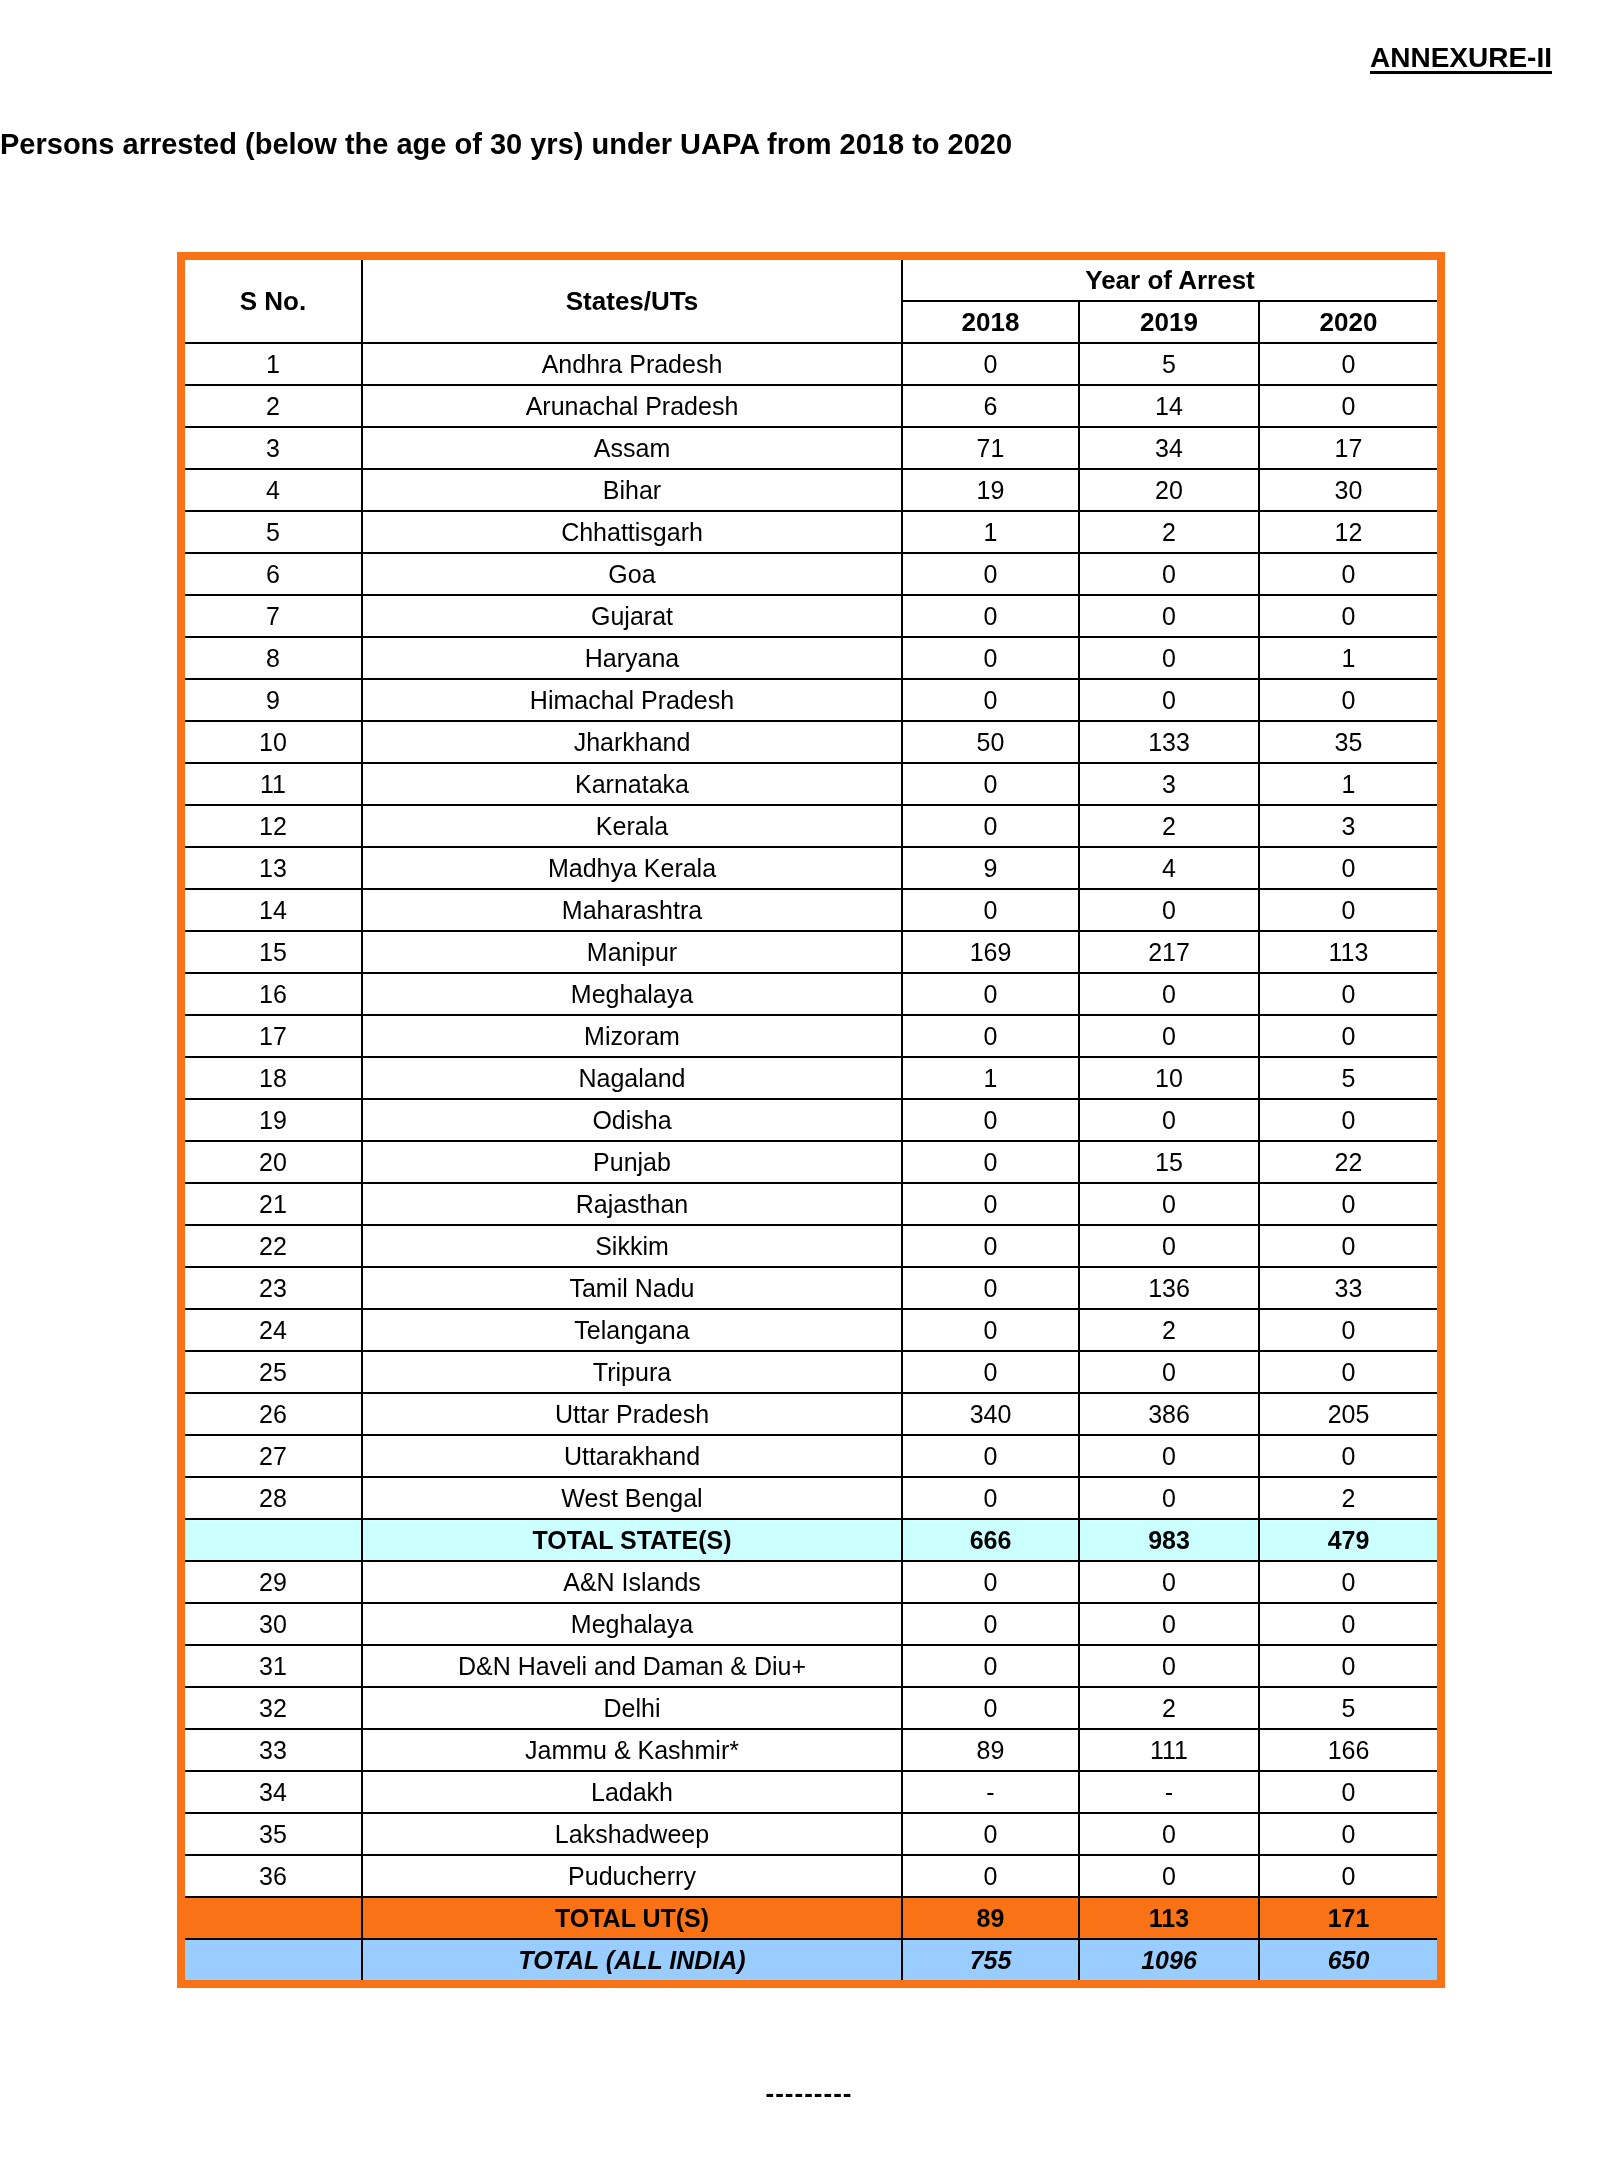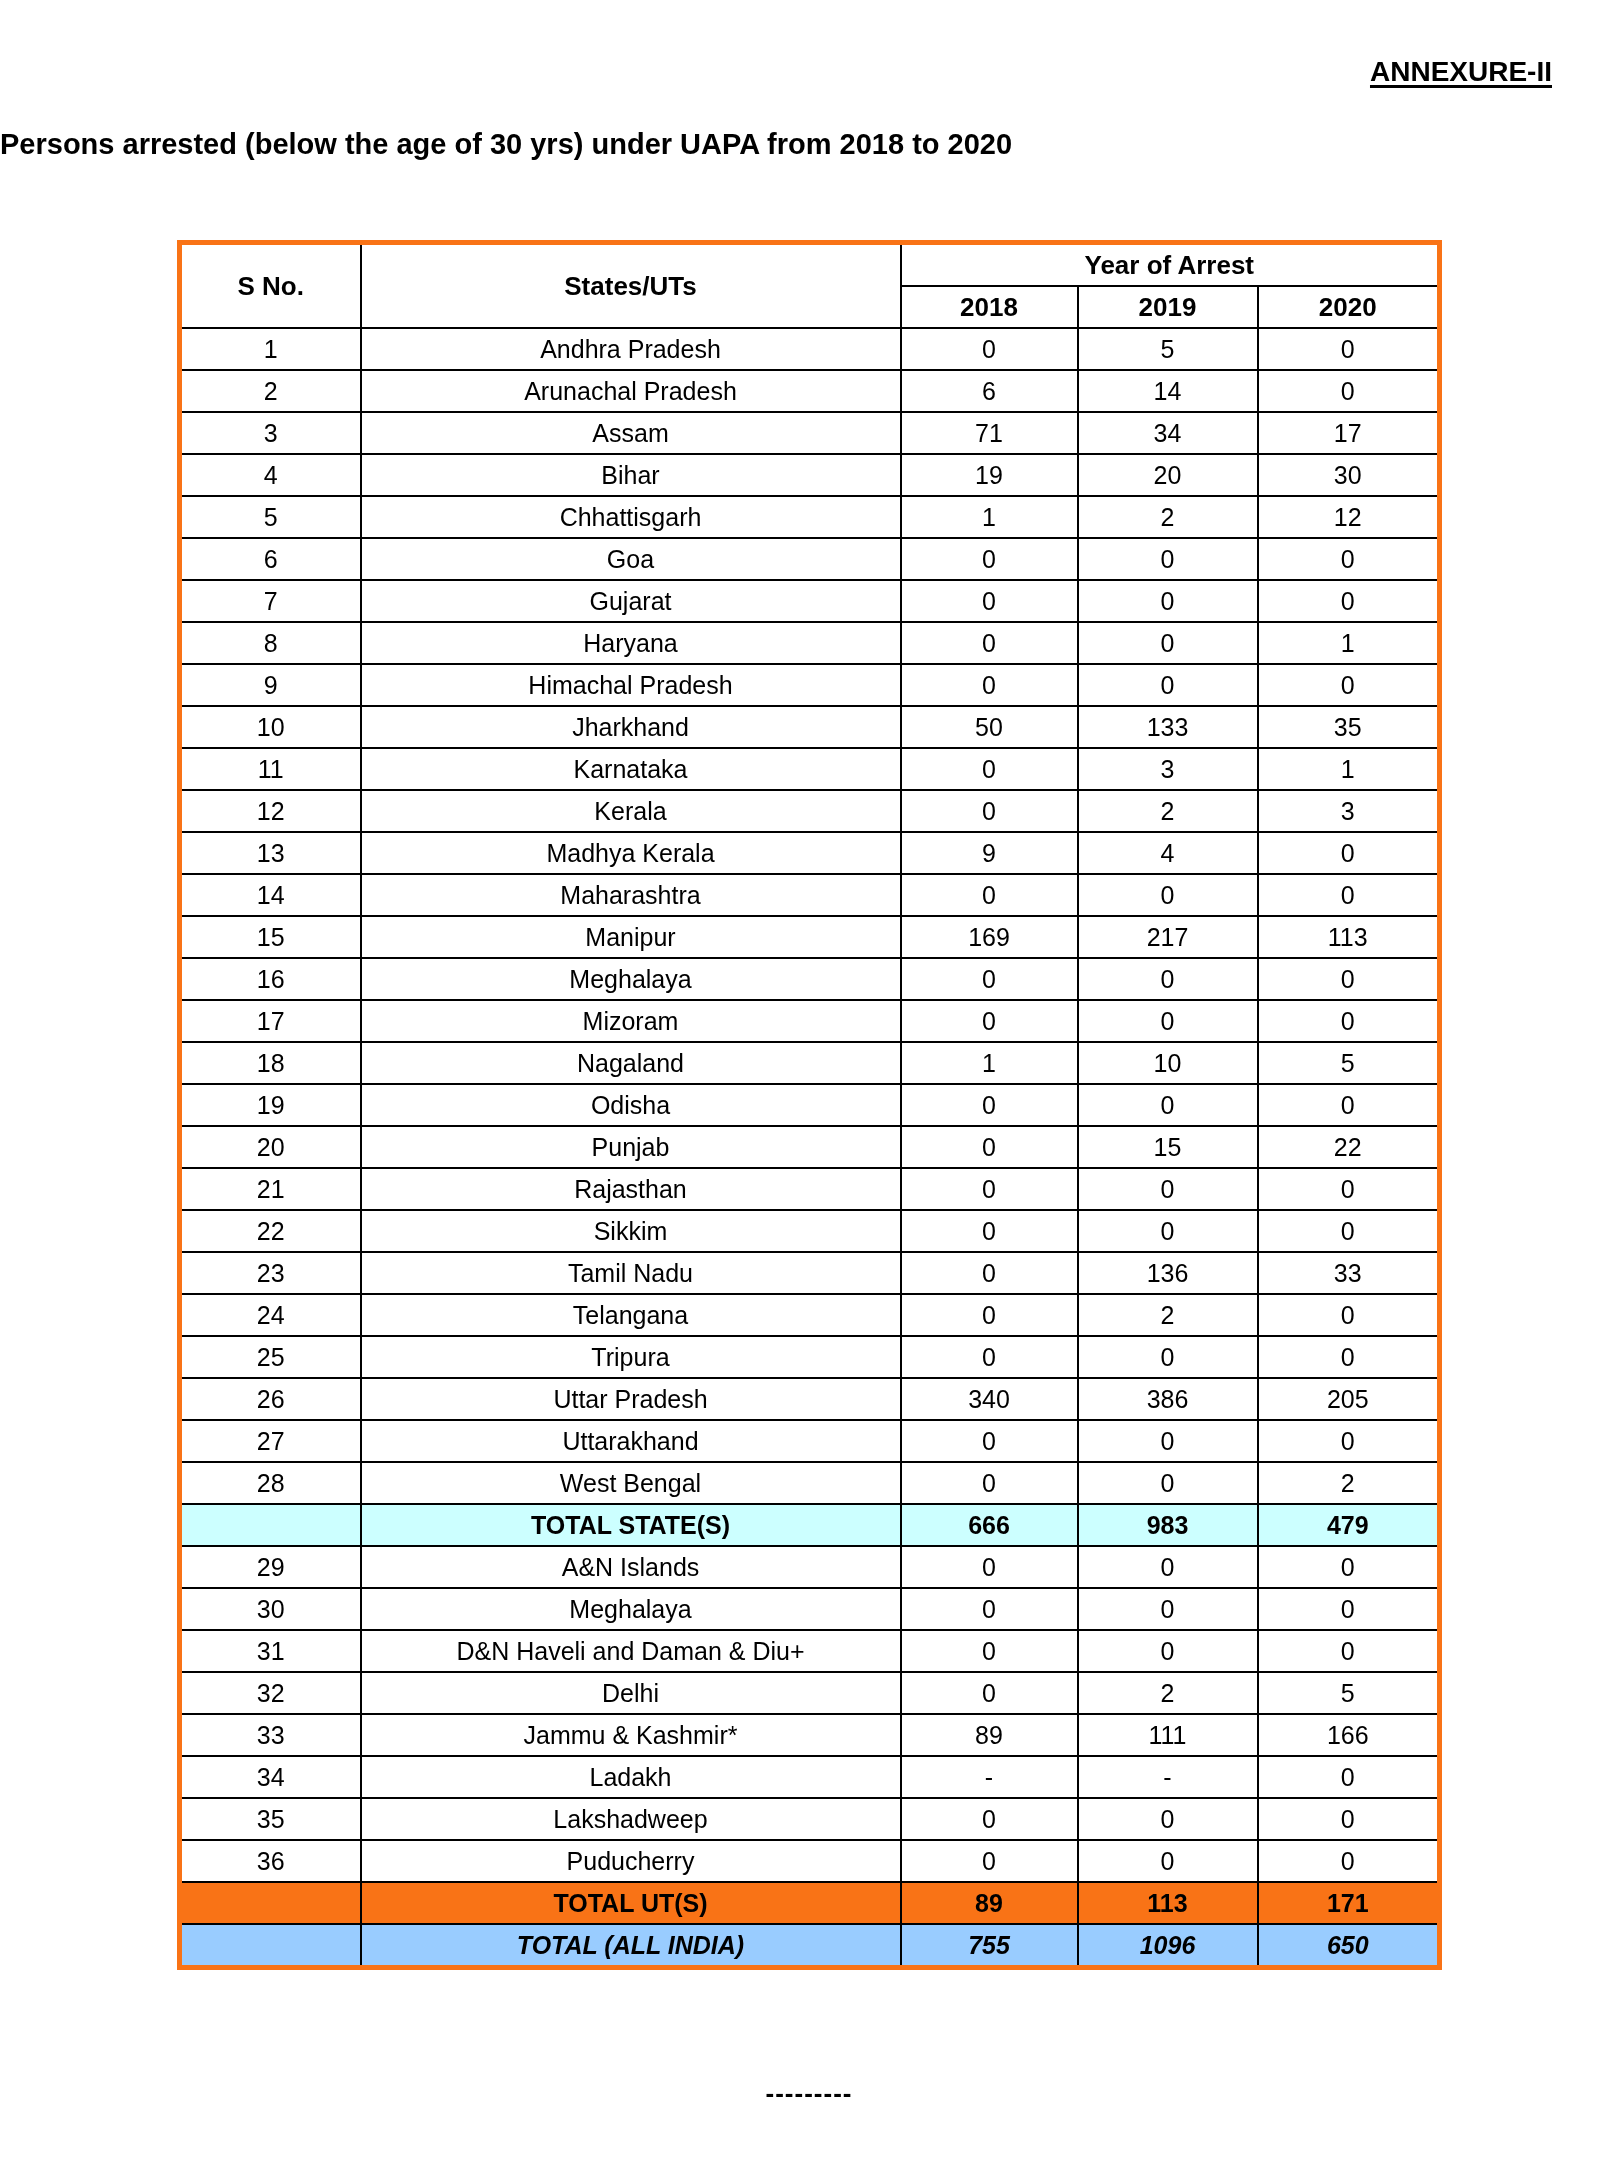--- a/index.html
+++ b/index.html
@@ -7,21 +7,21 @@
     position: relative;
     width: 1618px;
     height: 2162px;
     background: #ffffff;
     font-family: "Liberation Sans", sans-serif;
     color: #000;
     overflow: hidden;
   }
   .annexure-block {
     position: absolute;
-    top: 52px;
+    top: 38px;
     right: 66px;
     text-align: left;
     font-weight: bold;
     font-size: 28px;
     line-height: 40px;
   }
   .annexure-block div {
     text-decoration: underline;
     text-underline-offset: 4px;
     text-decoration-thickness: 2.5px;
@@ -31,25 +31,25 @@
     top: 128px;
     left: 0;
     width: 100%;
     text-align: left;
     font-weight: bold;
     font-size: 29px;
   }
   table.data-table {
     position: absolute;
     left: 177px;
-    top: 240px;
+    top: 252px;
     width: 1260px;
     border-collapse: collapse;
     table-layout: fixed;
-    border: 5px solid #f97316;
+    border: 8px solid #f97316;
   }
   table.data-table th,
   table.data-table td {
     border: 2px solid #000;
     text-align: center;
     vertical-align: middle;
     padding: 0;
     white-space: nowrap;
     overflow: hidden;
   }

